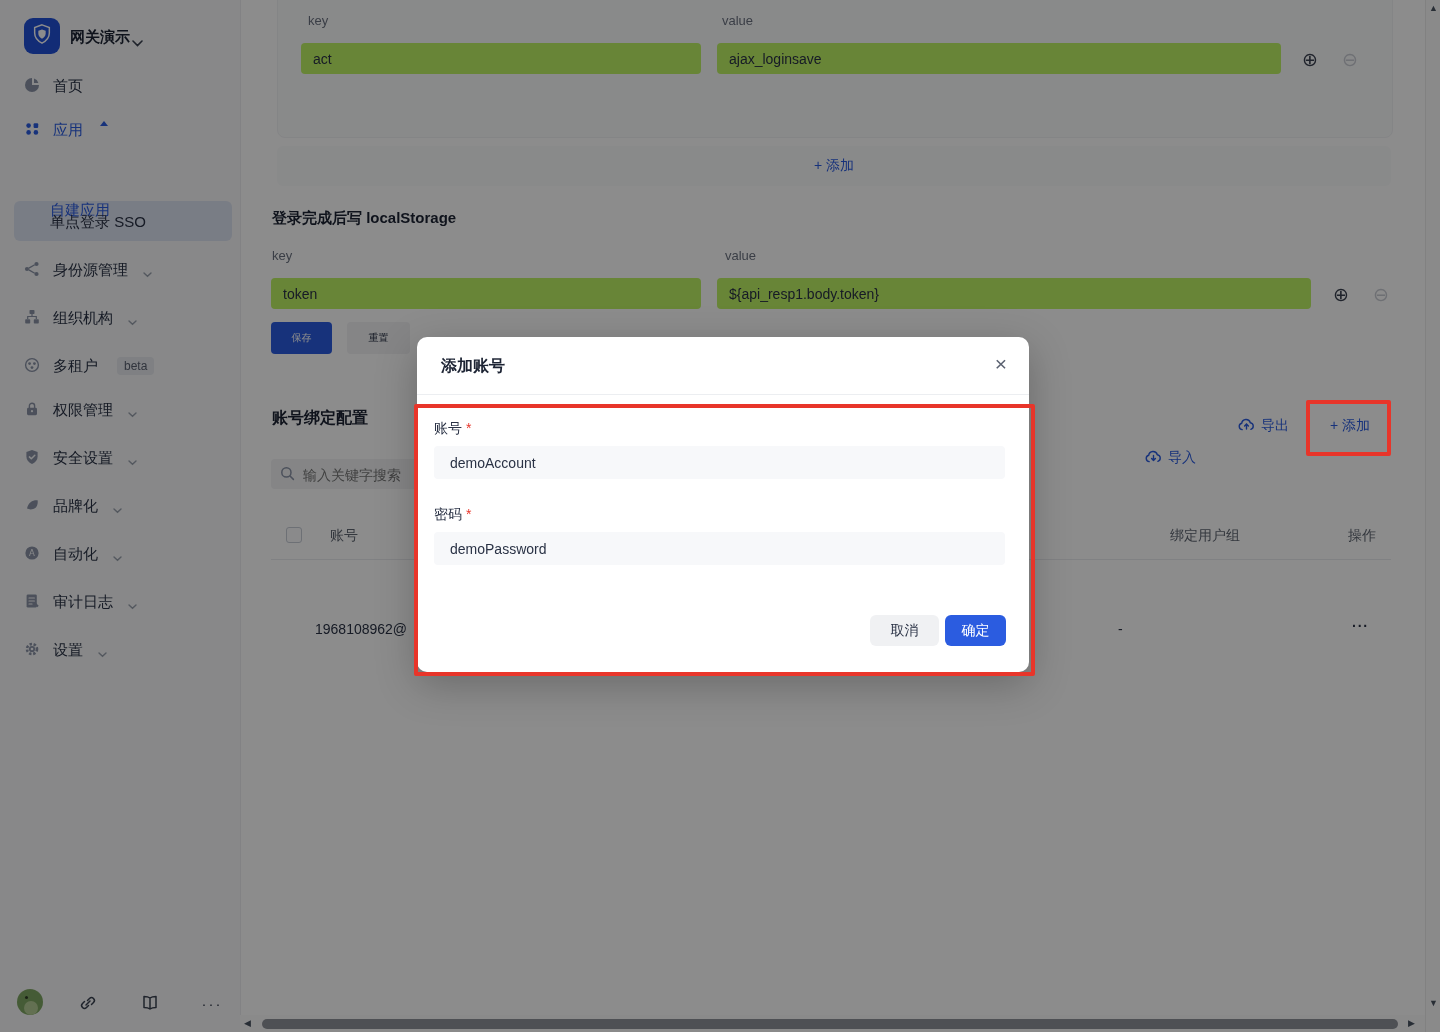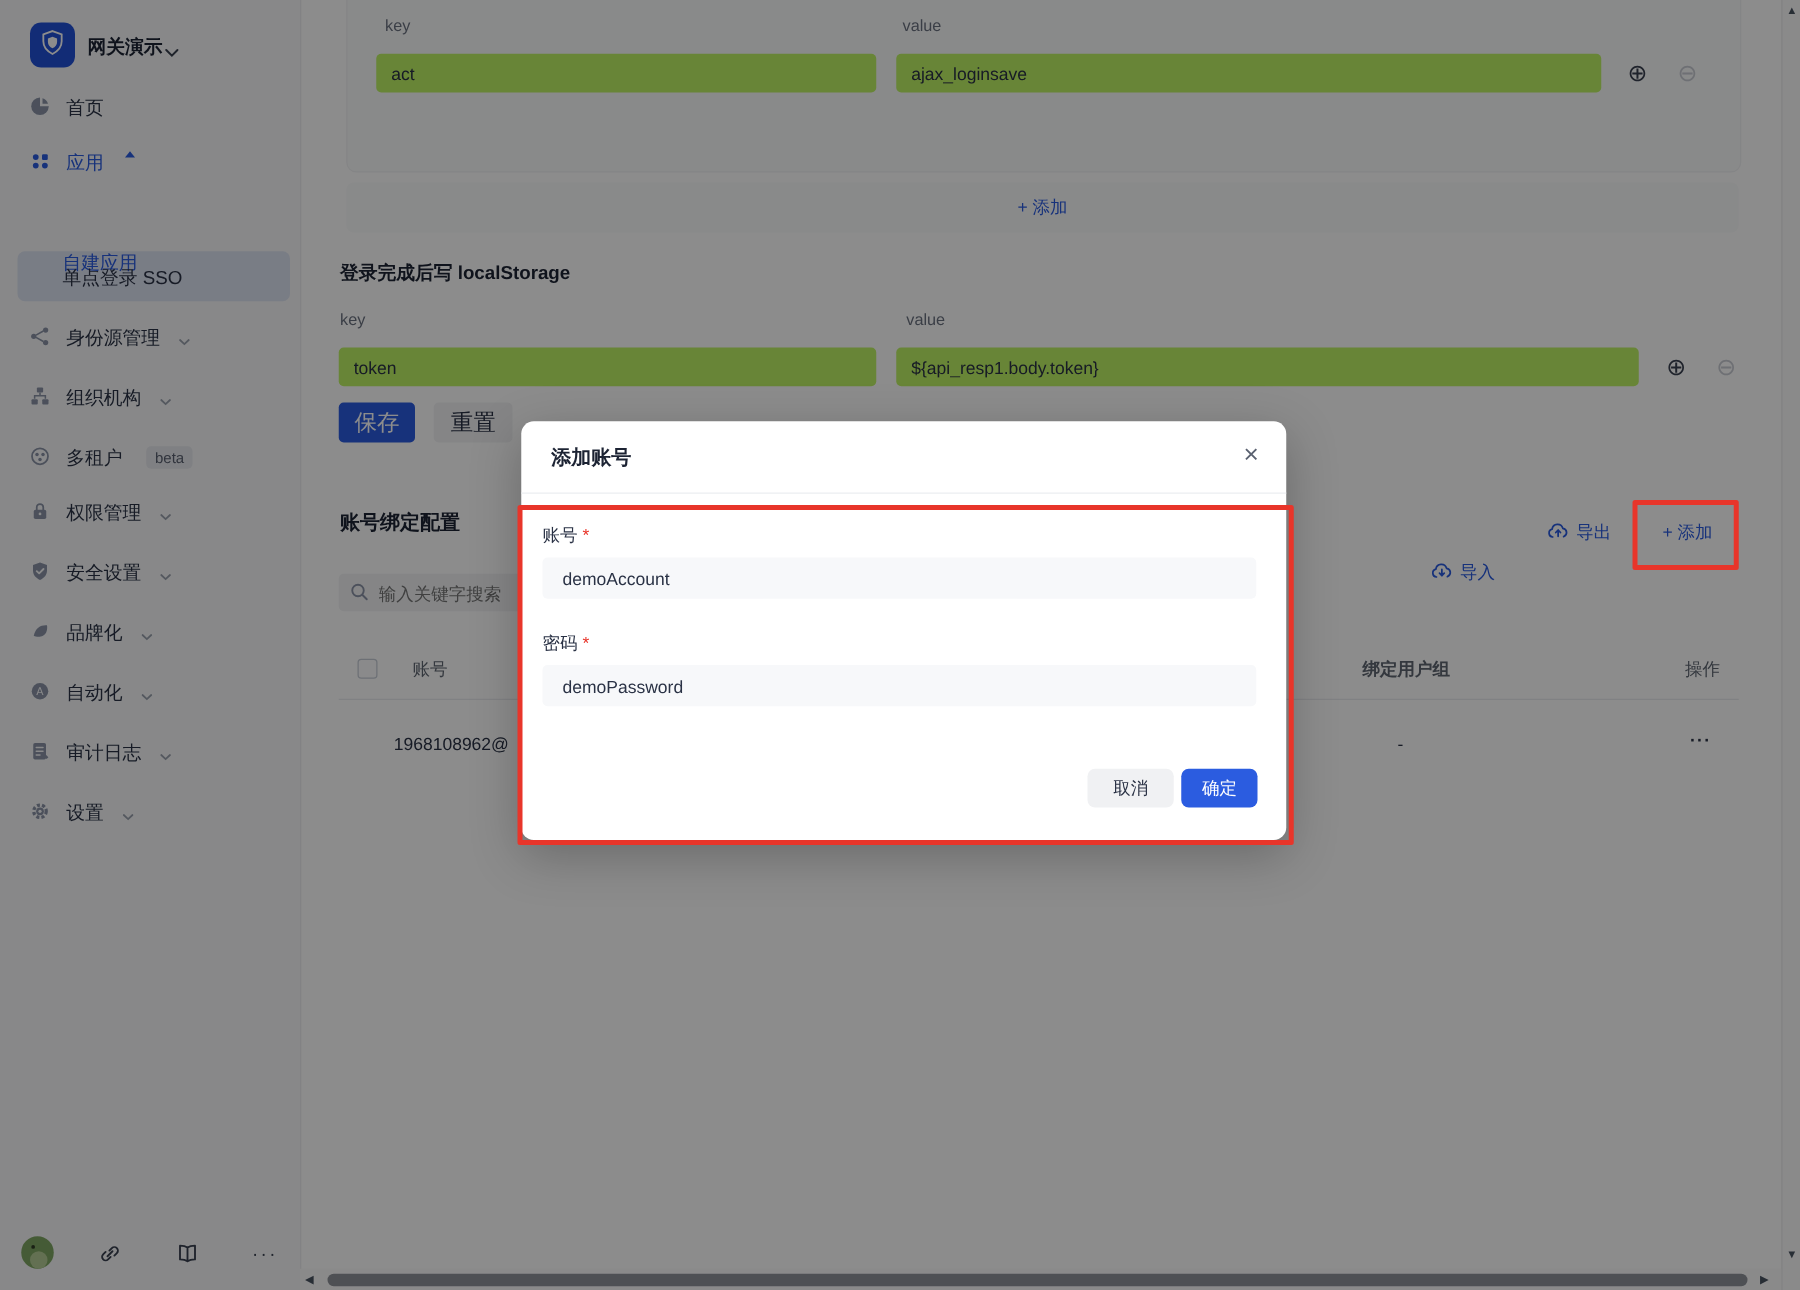--- a/index.html
+++ b/index.html
@@ -26,30 +26,30 @@
   .avatar .eye{position:absolute;left:8px;top:7px;width:3px;height:3px;border-radius:50%;background:#2f3b26;}
   
   .main{position:absolute;left:240px;top:0;width:1200px;height:1032px;background:#ffffff;z-index:4;}
   .card{position:absolute;background:#fafbfc;border:1px solid #f1f2f4;border-radius:8px;}
   .field-label{position:absolute;font-size:13px;color:#6b7280;}
   .ipt{position:absolute;border:none;outline:none;background:#bef264;border-radius:4px;height:31px;padding:0 12px;font-size:14px;color:#2a3245;font-family:inherit;box-sizing:border-box;}
   .circle-glyph{position:absolute;font-size:19px;color:#3a4150;width:28px;height:28px;display:flex;align-items:center;justify-content:center;cursor:pointer;}
   .circle-glyph.dim{color:#c9ccd4;}
   .add-row{position:absolute;background:#fafbfc;border-radius:6px;display:flex;align-items:center;justify-content:center;font-size:14px;color:#2b5ce0;cursor:pointer;}
   .sec-title{position:absolute;font-size:15px;font-weight:bold;color:#1c2333;}
-  .btn{position:absolute;border:none;border-radius:4px;font-size:18px;height:32px;display:flex;align-items:center;justify-content:center;cursor:pointer;font-family:inherit;}
+  .btn{position:absolute;border:none;border-radius:4px;font-size:10px;height:32px;display:flex;align-items:center;justify-content:center;cursor:pointer;font-family:inherit;}
   .btn.primary{background:#2b5ce0;color:#fff;}
   .btn.plain{background:#f2f3f5;color:#2a3245;}
   .h1-title{position:absolute;font-size:16px;font-weight:bold;color:#1c2333;}
   .tool-link{position:absolute;display:flex;align-items:center;gap:6px;font-size:14px;color:#2b5ce0;cursor:pointer;height:24px;}
   .search-wrap{position:absolute;left:31px;top:459px;width:300px;height:30px;background:#f2f3f5;border-radius:4px;}
   .search-wrap input{position:absolute;left:30px;top:0;width:260px;height:30px;border:none;outline:none;background:transparent;font-size:14px;color:#2a3245;font-family:inherit;}
   .search-wrap svg{position:absolute;left:9px;top:7px;}
   .th{position:absolute;font-size:14px;color:#5f6672;}
-  .td{position:absolute;font-size:14px;color:#2a3245;}
+  .td{position:absolute;font-size:14px;color:#2a3245;margin-top:34px;}
   .checkbox{position:absolute;width:16px;height:16px;border:1.5px solid #c6ccd6;border-radius:3px;background:#fbfcfd;box-sizing:border-box;}
   .thead-line{position:absolute;height:1px;background:#e9ebee;}
   
   .v-scroll{position:absolute;left:1425px;top:0;width:15px;height:1032px;background:#fbfbfc;border-left:1px solid #ececec;z-index:6;}
   .h-scroll{position:absolute;left:240px;top:1015px;width:1185px;height:17px;background:#fbfbfc;z-index:6;}
   .scroll-arrow{position:absolute;font-size:9px;color:#4a5462;line-height:9px;cursor:pointer;}
   .h-thumb{position:absolute;left:22px;top:4px;width:1136px;height:10px;border-radius:5px;background:#8f9399;cursor:grab;}
   
   .overlay{position:absolute;inset:0;background:rgba(0,0,0,0.45);z-index:40;}
   .modal{position:absolute;left:417px;top:337px;width:612px;height:335px;background:#fff;border-radius:10px;box-shadow:0 12px 40px rgba(0,0,0,0.25);z-index:60;}
@@ -277,21 +277,21 @@
   <div class="search-wrap">
     <svg width="15" height="15" viewBox="0 0 15 15">
         <circle cx="6.4" cy="6.4" r="4.6" fill="none" stroke="#8a93a6" stroke-width="1.5"></circle>
         <path d="M10 10l3.4 3.4" stroke="#8a93a6" stroke-width="1.5" stroke-linecap="round"></path>
       </svg>
     <input placeholder="输入关键字搜索" style="">
   </div>
 
   <div class="checkbox" style="left:46px;top:527px;"></div>
   <div class="th" style="left:90px;top:527px;">账号</div>
-  <div class="th" style="left:850px;top:527px;font-weight:bold;">绑定用户组</div>
+  <div class="th" style="left:930px;top:527px;">绑定用户组</div>
   <div class="th" style="left:1108px;top:527px;">操作</div>
   <div class="thead-line" style="left:31px;top:559px;width:1120px;"></div>
 
   <div>
     <div class="td" style="left:75px;top:587px;">1968108962@</div>
     <div class="td" style="left:878px;top:587px;">-</div>
     <div class="td" style="left:1112px;top:584px;font-weight:bold;letter-spacing:1px;cursor:pointer;">···</div>
   </div>
 </div>
 

